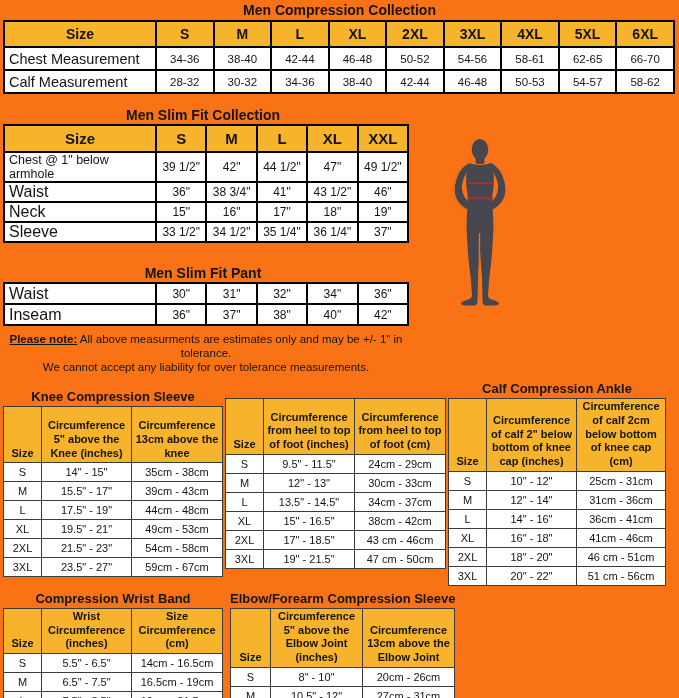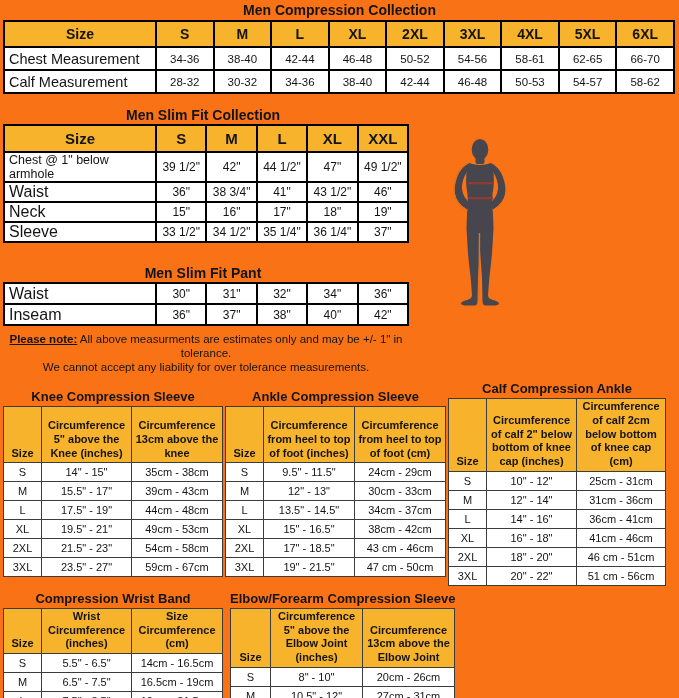--- a/index.html
+++ b/index.html
@@ -235,21 +235,20 @@
             </tr>
             <tr>
               <td>3XL</td>
               <td>23.5" - 27"</td>
               <td>59cm - 67cm</td>
             </tr>
           </tbody>
       </table>
     </div>
     <div>
-      <div class="small-title">Ankle Compression Sleeve</div>
       <table class="small">
         <colgroup>
             <col style="width:38px">
             <col style="width:91px">
             <col style="width:91px">
           </colgroup>
         <thead>
             <tr>
           <th>Size</th>
           <th>Circumference from heel to top of foot (inches)</th>

